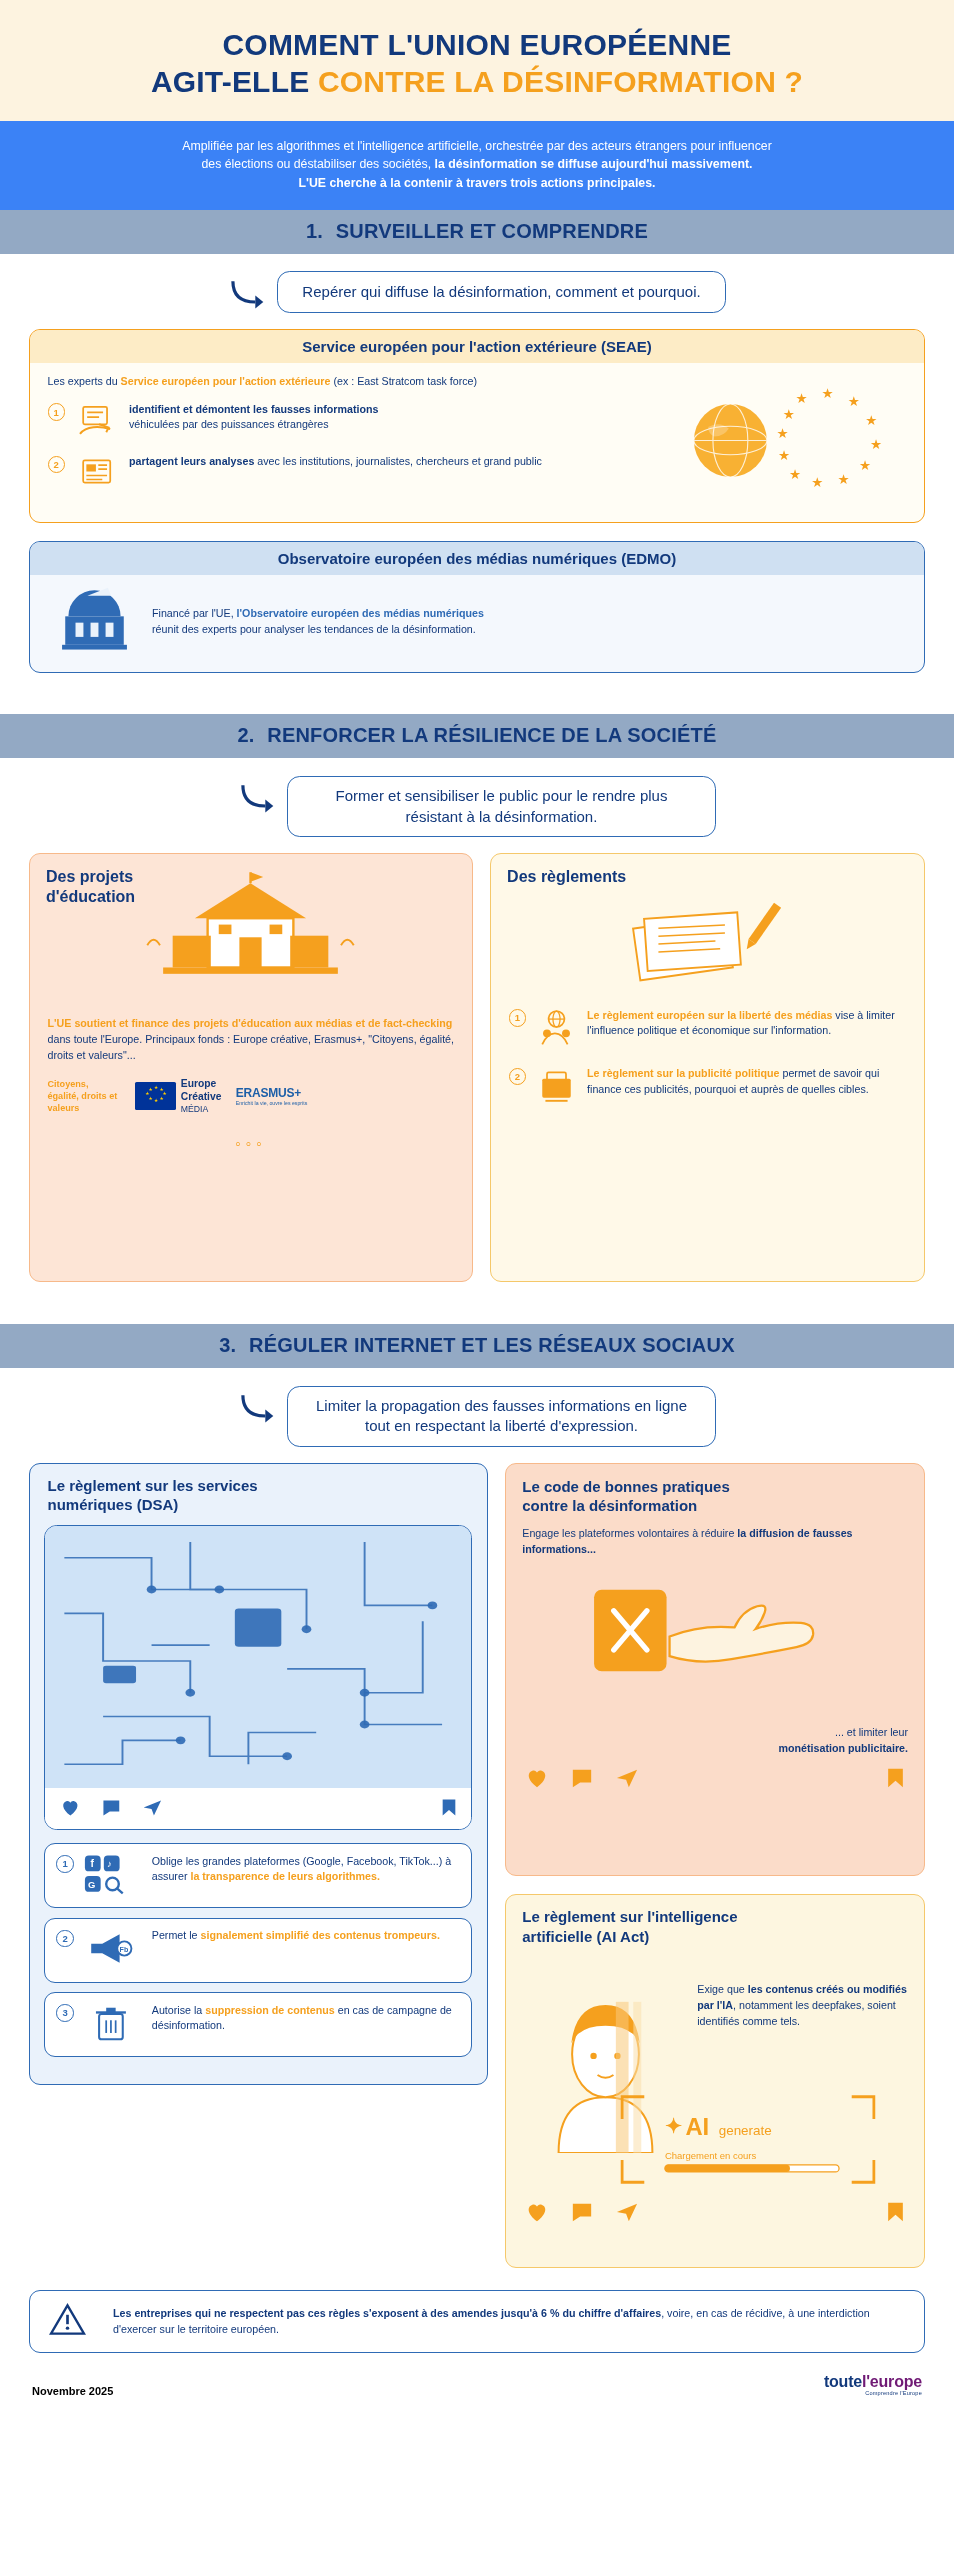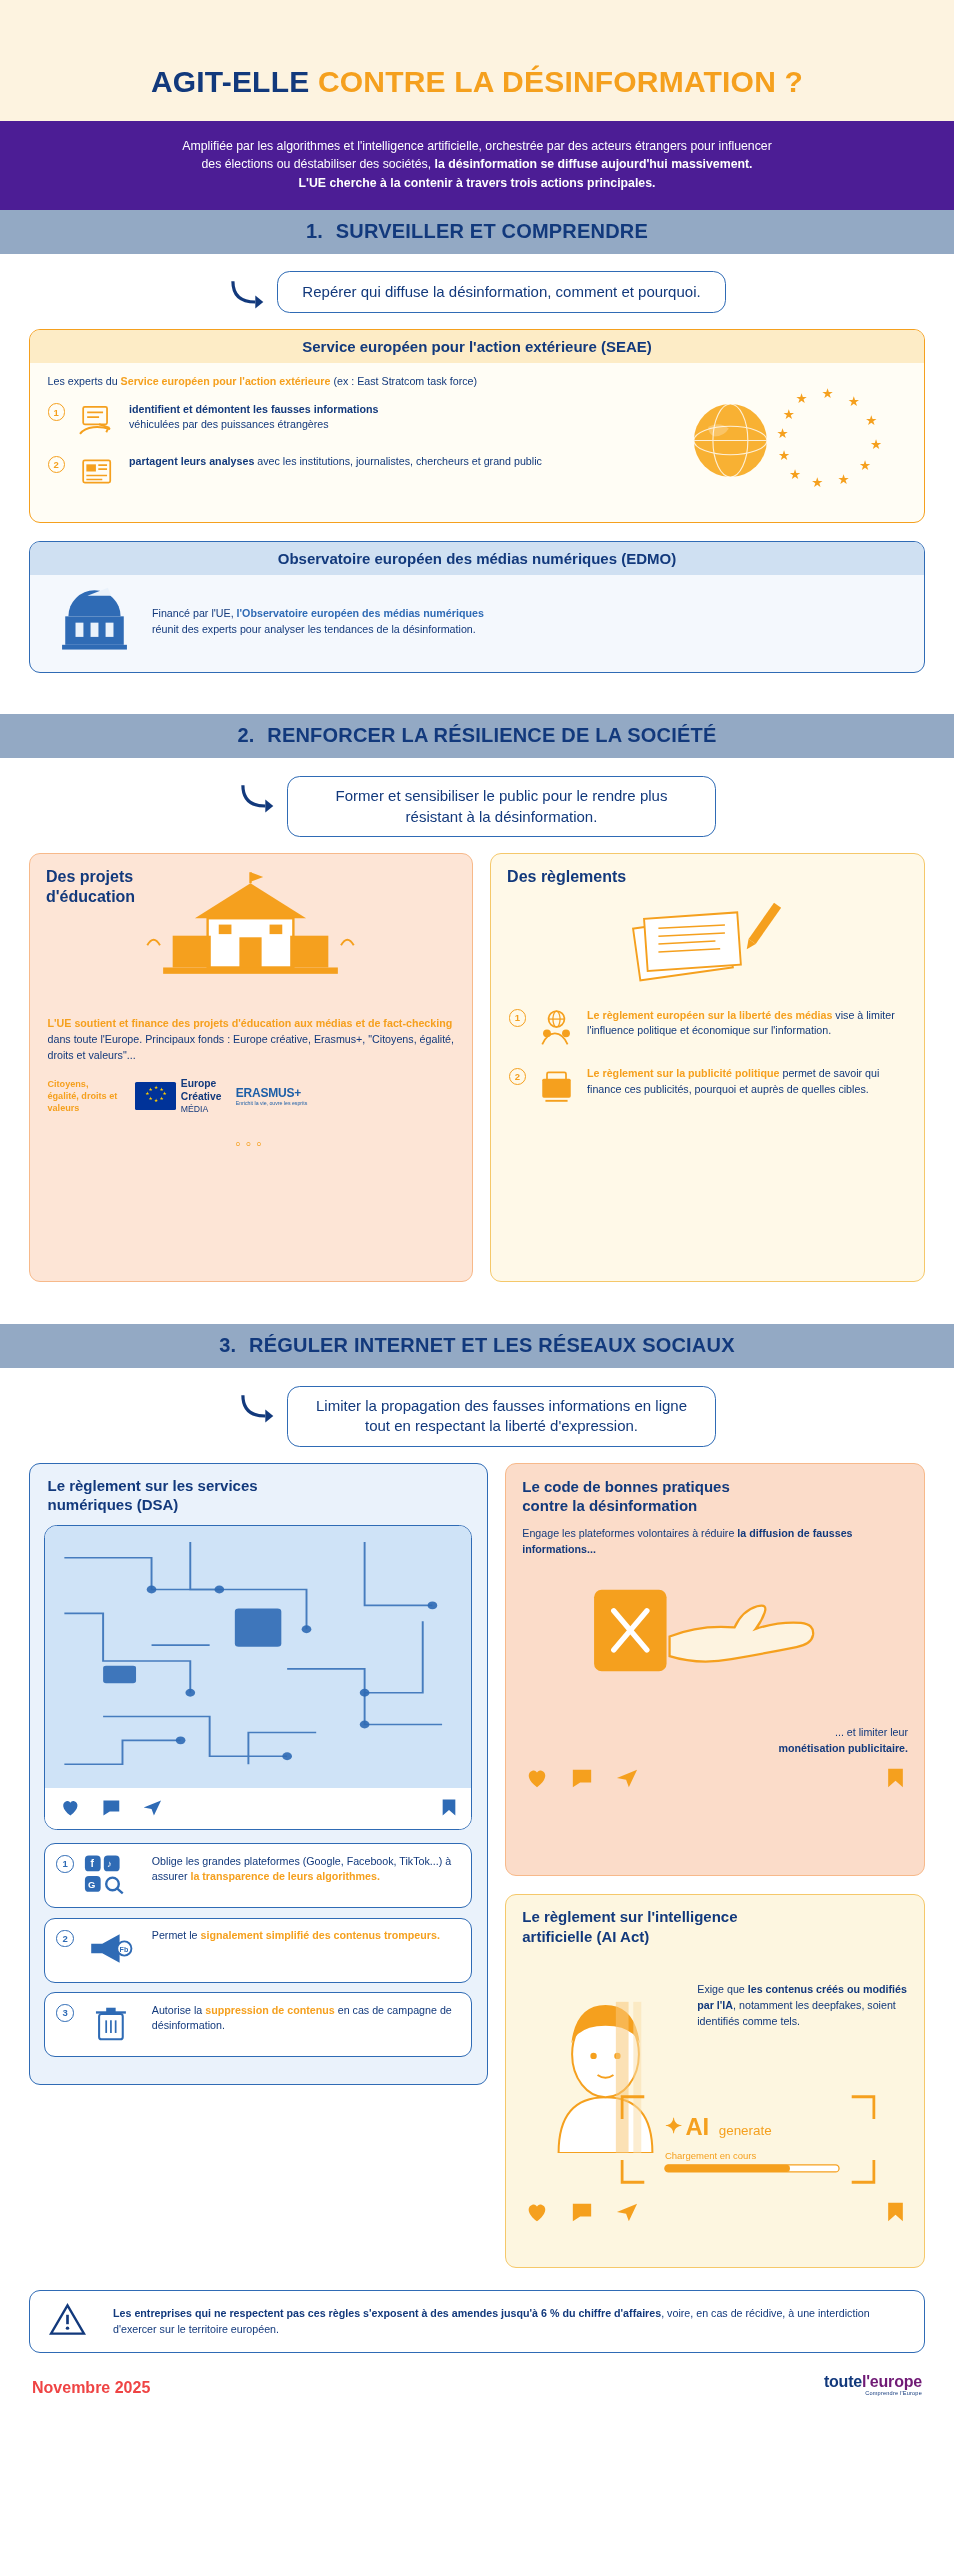--- a/index.html
+++ b/index.html
@@ -22,21 +22,21 @@
     margin: 0;
     font-size: 30px;
     line-height: 1.22;
     font-weight: bold;
     letter-spacing: 0.2px;
     color: #12397c;
   }
   .header h1 .orange { color: #f5a01e; }
 
   .intro {
-    background: #4c1d95;
+    background: #3b82f6;
     color: #ffffff;
     padding: 16px 87px 17.5px 87px;
     text-align: center;
     font-size: 12.3px;
     line-height: 1.5;
   }
   .intro b { font-weight: bold; }
 
   
   .section-bar {
@@ -245,36 +245,36 @@
     align-items: center;
     padding: 12.7px 19px;
   }
   .footnote-text { font-size: 10.7px; line-height: 1.5; color: #12397c; }
   .footnote-text b { font-weight: bold; }
 
   .footer {
     display: flex; align-items: flex-end; justify-content: space-between;
     padding: 20.7px 32px 20.7px 32px;
   }
-  .footer .date { font-size: 16px; font-weight: bold; color: #ef4444; }
+  .footer .date { font-size: 11px; font-weight: bold; color: #000000; }
   .brand { text-align: right; line-height: 1; }
   .brand .b1 { font-size: 16px; font-weight: bold; color: #12397c; letter-spacing: -0.2px; }
   .brand .b1 .o { color: #701a75; }
   .brand .b2 { font-size: 5.6px; color: #12397c; letter-spacing: 0.2px; margin-top: 1.6px; }
 
   .sep { height: 20.7px; }
 </style>
 </head>
 <body>
 
 <div class="page">
 
   <div class="header">
     <h1>
-      <br>
+      <span>COMMENT L'UNION EUROPÉENNE</span><br>
       <span>AGIT-ELLE </span><span class="orange">CONTRE LA DÉSINFORMATION ?</span>
     </h1>
   </div>
 
   <div class="intro">
     <span>Amplifiée par les algorithmes et l'intelligence artificielle, orchestrée par des acteurs étrangers pour influencer</span><br>
     <span>des élections ou déstabiliser des sociétés, </span><b>la désinformation se diffuse aujourd'hui massivement.</b><br>
     <b>L'UE cherche à la contenir à travers trois actions principales.</b>
   </div>
 

